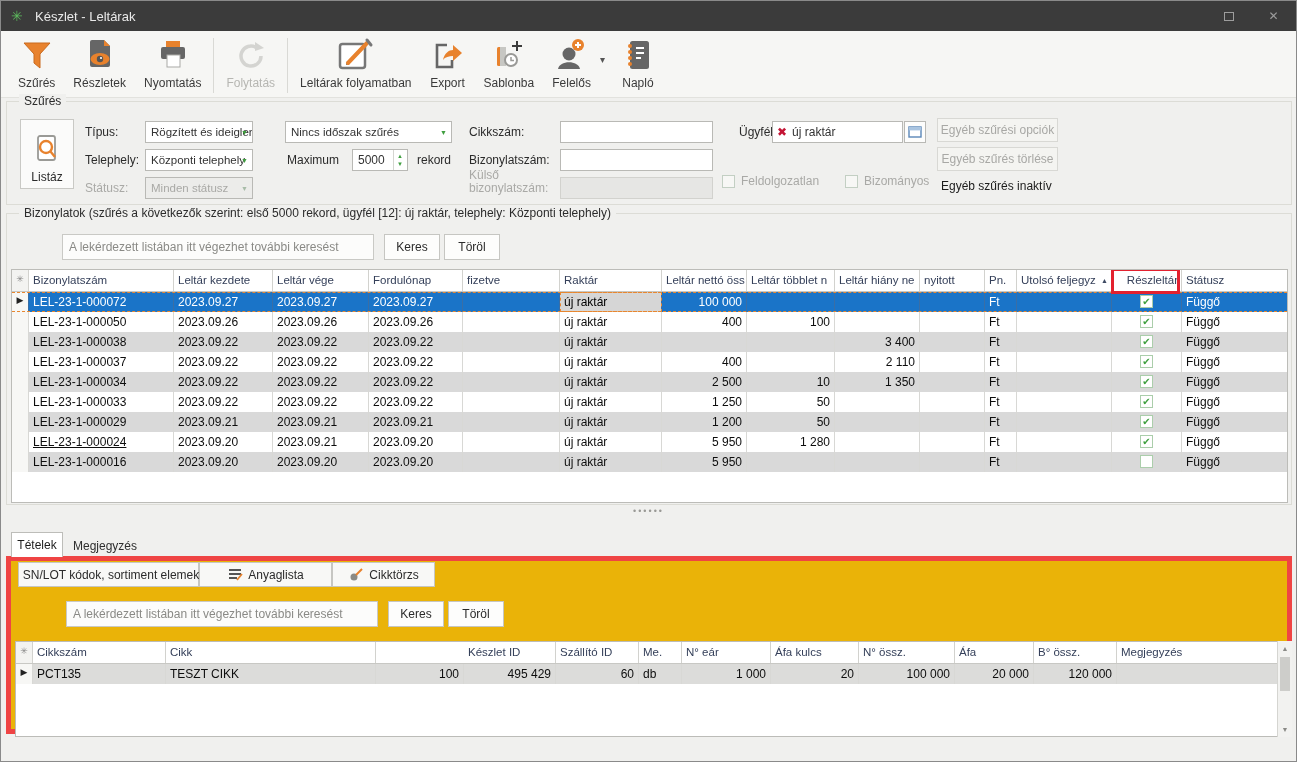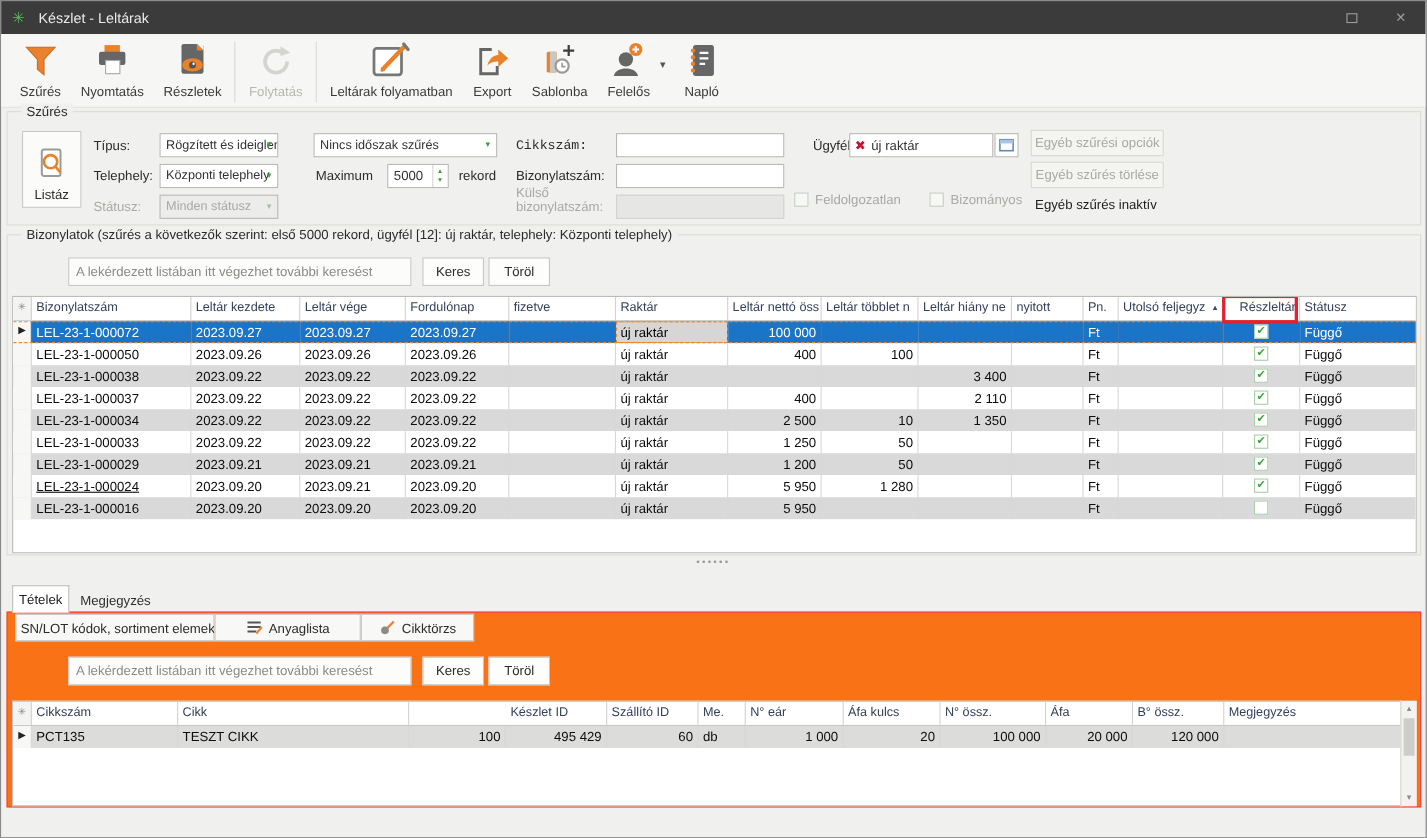--- a/index.html
+++ b/index.html
@@ -81,21 +81,21 @@
   .grow .cbx{box-shadow:none;}
 
   
   .splitter{position:absolute;left:0;width:100%;height:11px;display:flex;align-items:center;justify-content:center;}
   .splitter .dots{color:#9a9a96;font-size:9px;letter-spacing:2px;line-height:4px;}
 
   
   .tab{position:absolute;font-size:12px;display:flex;align-items:center;justify-content:center;}
   .tab.active{background:#fff;border:1px solid #bdbdb9;border-bottom:none;color:#1c1c1c;z-index:3;}
   .tab.inactive{color:#2e2e2e;}
-  .tab-content{position:absolute;background:#f97316;border:1px solid #ef4444;}
+  .tab-content{position:absolute;background:#eab308;border:5px solid #ef4444;}
   .mini-btn{position:absolute;height:25px;border:1px solid #c6c6c2;background:#f8f8f6;display:flex;align-items:center;justify-content:center;font-size:12px;color:#2b2b2b;gap:5px;white-space:nowrap;}
   .vscroll{position:absolute;background:#f2f2f0;border-left:1px solid #d5d5d1;}
   .vscroll .thumb{position:absolute;left:2px;right:2px;top:16px;height:34px;background:#cdcdca;}
   .vscroll .sarr{position:absolute;left:0;right:0;height:15px;color:#8a8a86;font-size:7px;text-align:center;line-height:15px;}
 
   
   .statusbar{position:absolute;left:0;right:0;top:740px;height:21px;background:#f1f1ed;border-top:1px solid #d9d9d5;display:flex;align-items:center;}
   .statusbar .stext{font-size:12px;color:#1a1a1a;margin-left:8px;}
   .grip{position:absolute;right:2px;bottom:2px;}
 </style>
@@ -120,40 +120,40 @@
       <div class="ticon">
         <svg width="36" height="38" viewBox="0 0 36 38">
             <polygon points="5,6 31,6 21,17 21,31 15,26 15,17" fill="#e8822d" stroke="#c96a1e" stroke-width="1"></polygon>
           </svg>
       </div>
       <div class="tlabel">Szűrés</div>
     </div>
     <div class="titem">
       <div class="ticon">
         <svg width="36" height="38" viewBox="0 0 36 38">
-            <rect x="11" y="4" width="14" height="7" fill="#e8822d"></rect>
-            <rect x="6" y="10" width="24" height="12" rx="2" fill="#666"></rect>
-            <rect x="12" y="18" width="13" height="12" fill="#fff" stroke="#a9a9a6" stroke-width="1"></rect>
-          </svg>
-      </div>
-      <div class="tlabel">Nyomtatás</div>
-    </div>
-    <div class="titem">
-      <div class="ticon">
-        <svg width="36" height="38" viewBox="0 0 36 38">
             <rect x="8" y="3" width="20" height="27" rx="2" fill="#666"></rect>
             <polygon points="22,3 28,9 28,3" fill="#f6f6f4"></polygon>
             <polygon points="22,3 22,9 28,9" fill="#e8822d"></polygon>
             <ellipse cx="18" cy="22" rx="9.5" ry="6" fill="#e8822d"></ellipse>
             <circle cx="18" cy="22" r="3.2" fill="#555"></circle>
             <circle cx="19" cy="21" r="1.1" fill="#fff"></circle>
           </svg>
       </div>
       <div class="tlabel">Részletek</div>
     </div>
+    <div class="titem">
+      <div class="ticon">
+        <svg width="36" height="38" viewBox="0 0 36 38">
+            <rect x="11" y="4" width="14" height="7" fill="#e8822d"></rect>
+            <rect x="6" y="10" width="24" height="12" rx="2" fill="#666"></rect>
+            <rect x="12" y="18" width="13" height="12" fill="#fff" stroke="#a9a9a6" stroke-width="1"></rect>
+          </svg>
+      </div>
+      <div class="tlabel">Nyomtatás</div>
+    </div>
     <div class="tsep"></div>
     <div class="titem disabled">
       <div class="ticon">
         <svg width="36" height="38" viewBox="0 0 36 38">
             <path d="M28 19a10 10 0 1 1-4.5-8.3" stroke="#d4d4d1" stroke-width="3.5" fill="none"></path>
             <polygon points="22,5 31,11 22,14" fill="#d4d4d1"></polygon>
           </svg>
       </div>
       <div class="tlabel">Folytatás</div>
     </div>
@@ -257,21 +257,21 @@
     <div class="flabel" style="left:280px;top:51px;">Maximum</div>
     <div class="spinner" style="left:345px;top:47px;width:56px;">
       <div class="val">5000</div>
       <div class="arrows">
         <span>▲</span>
         <span>▼</span>
       </div>
     </div>
     <div class="flabel" style="left:410px;top:51px;">rekord</div>
 
-    <div class="flabel" style="left:462px;top:23px;font-family:Liberation Mono, monospace;">Cikkszám:</div>
+    <div class="flabel" style="left:462px;top:23px;">Cikkszám:</div>
     <input class="tinput" style="left: 553px; top: 19px; width: 153px;">
 
     <div class="flabel" style="left:462px;top:51px;">Bizonylatszám:</div>
     <input class="tinput" style="left: 553px; top: 47px; width: 153px;">
 
     <div class="flabel dis" style="left:462px;top:67px;line-height:13px;">
       <span>Külső</span><br><span>bizonylatszám:</span>
     </div>
     <input class="tinput dis" style="left: 553px; top: 75px; width: 153px;" disabled="">
 

